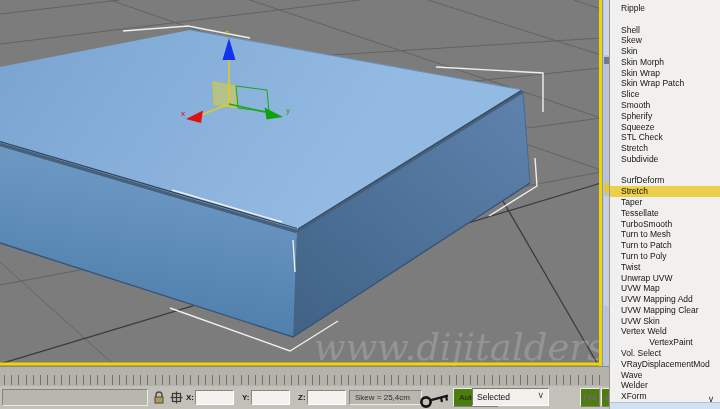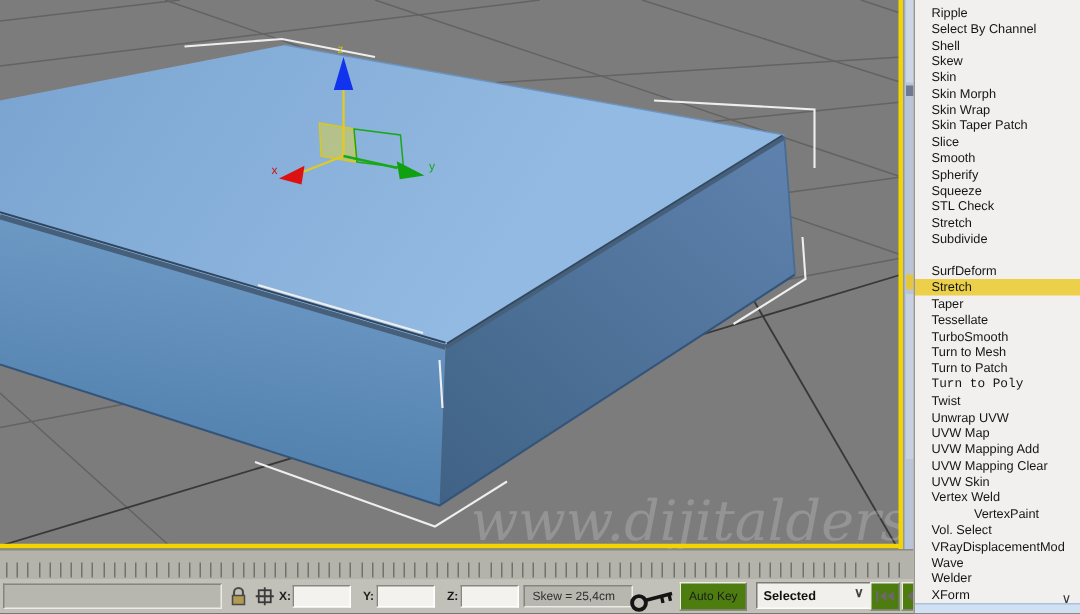--- a/index.html
+++ b/index.html
@@ -23,21 +23,21 @@
   
   .statusbar{position:absolute;left:0;top:386px;width:610px;height:23px;background:#c1c0b9;}
   .sunken{background:#b7b6af;border-top:1px solid #85847e;border-left:1px solid #85847e;border-bottom:1px solid #ecebe5;border-right:1px solid #ecebe5;}
   .raised{background:#4d7c0f;border-top:1px solid #eeede7;border-left:1px solid #eeede7;border-bottom:1px solid #82817b;border-right:1px solid #82817b;}
   .prompt-field{position:absolute;left:2px;top:3px;width:146px;height:17px;}
   .mini-btn{position:absolute;top:3px;width:16px;height:17px;display:flex;align-items:center;justify-content:center;background:transparent;}
   .axis-label{position:absolute;top:7px;font-size:8px;font-weight:bold;color:#1b1b1b;}
   .axis-field{position:absolute;top:4px;width:39px;height:15px;background:#f3f2ee;border:1px solid #87867f;border-bottom-color:#fff;border-right-color:#fff;font-size:8px;padding:0 2px;color:#222;}
   .grid-field{position:absolute;left:349px;top:4px;width:73px;height:15px;font-size:8px;color:#2e2e2e;line-height:13px;padding-left:5px;}
   .autokey-btn{position:absolute;left:453px;top:2px;width:45px;height:19px;font-size:8px;color:#1c1c1c;text-align:center;line-height:17px;}
-  .keyfilter{position:absolute;left:504px;top:2px;width:77px;height:18px;background:#f1f0ec;border:1px solid #7c7c76;border-bottom-color:#fcfcf8;border-right-color:#fcfcf8;font-size:8.5px;color:#111;font-weight:bold;}
+  .keyfilter{position:absolute;left:472px;top:2px;width:77px;height:18px;background:#f1f0ec;border:1px solid #7c7c76;border-bottom-color:#fcfcf8;border-right-color:#fcfcf8;font-size:8.5px;color:#111;}
   .keyfilter .kf-text{position:absolute;left:4px;top:3px;}
   .keyfilter .kf-arrow{position:absolute;right:4px;top:1px;font-size:9px;color:#444;}
   .pb-btn{position:absolute;top:2px;height:19px;}
   
   .mod-list{position:absolute;left:609px;top:0;width:111px;height:409px;background:#f1f0ee;border-left:1px solid #979790;z-index:10;}
   .mod-item{position:absolute;left:0;width:111px;height:11px;font-size:8.5px;line-height:11px;padding-left:11px;color:#141414;white-space:nowrap;overflow:hidden;}
   .mod-item.highlight{background:#ecd04a;}
   .mod-partial{position:absolute;left:0;top:402px;width:111px;height:7px;background:#cfe1f3;border-top:1px solid #aac2dc;}
   .mod-scroll{position:absolute;right:3px;top:393px;width:12px;height:12px;font-size:9px;color:#333;text-align:center;line-height:12px;}
 </style>
@@ -281,42 +281,41 @@
       <svg width="8" height="17" viewBox="0 0 8 17">
         <polygon points="7,5 7,12 2.5,8.5" fill="#6a6a64"></polygon>
       </svg>
     </div>
   </div>
 
   <div class="mod-list" id="modlist">
     <div class="mod-partial"></div>
     <div class="mod-scroll">∨</div>
   <div class="mod-item" style="top: 3px;">Ripple</div>
-      <div class="mod-item" style="top: 13.78px;">Select By Channel</div>
       <div class="mod-item" style="top: 24.56px;">Shell</div>
       <div class="mod-item" style="top: 35.34px;">Skew</div>
       <div class="mod-item" style="top: 46.12px;">Skin</div>
       <div class="mod-item" style="top: 56.9px;">Skin Morph</div>
       <div class="mod-item" style="top: 67.68px;">Skin Wrap</div>
-      <div class="mod-item" style="top: 78.46px;">Skin Taper Patch</div>
+      <div class="mod-item" style="top: 78.46px;">Skin Wrap Patch</div>
       <div class="mod-item" style="top: 89.24px;">Slice</div>
       <div class="mod-item" style="top: 100.02px;">Smooth</div>
       <div class="mod-item" style="top: 110.8px;">Spherify</div>
       <div class="mod-item" style="top: 121.58px;">Squeeze</div>
       <div class="mod-item" style="top: 132.36px;">STL Check</div>
       <div class="mod-item" style="top: 143.14px;">Stretch</div>
       <div class="mod-item" style="top: 153.92px;">Subdivide</div>
       <div class="mod-item" style="top: 175.48px;">SurfDeform</div>
       <div class="mod-item highlight" style="top: 186.26px;">Stretch</div>
       <div class="mod-item" style="top: 197.04px; padding-left: 11px;">Taper</div>
       <div class="mod-item" style="top: 207.82px;">Tessellate</div>
       <div class="mod-item" style="top: 218.6px;">TurboSmooth</div>
       <div class="mod-item" style="top: 229.38px;">Turn to Mesh</div>
       <div class="mod-item" style="top: 240.16px;">Turn to Patch</div>
-      <div class="mod-item" style="top: 250.94px; font-family: Liberation Mono, monospace;">Turn to Poly</div>
+      <div class="mod-item" style="top: 250.94px;">Turn to Poly</div>
       <div class="mod-item" style="top: 261.72px;">Twist</div>
       <div class="mod-item" style="top: 272.5px;">Unwrap UVW</div>
       <div class="mod-item" style="top: 283.28px;">UVW Map</div>
       <div class="mod-item" style="top: 294.06px;">UVW Mapping Add</div>
       <div class="mod-item" style="top: 304.84px;">UVW Mapping Clear</div>
       <div class="mod-item" style="top: 315.62px;">UVW Skin</div>
       <div class="mod-item" style="top: 326.4px;">Vertex Weld</div>
       <div class="mod-item" style="top: 337.18px; text-align: center;">VertexPaint</div>
       <div class="mod-item" style="top: 347.96px;">Vol. Select</div>
       <div class="mod-item" style="top: 358.74px;">VRayDisplacementMod</div>

